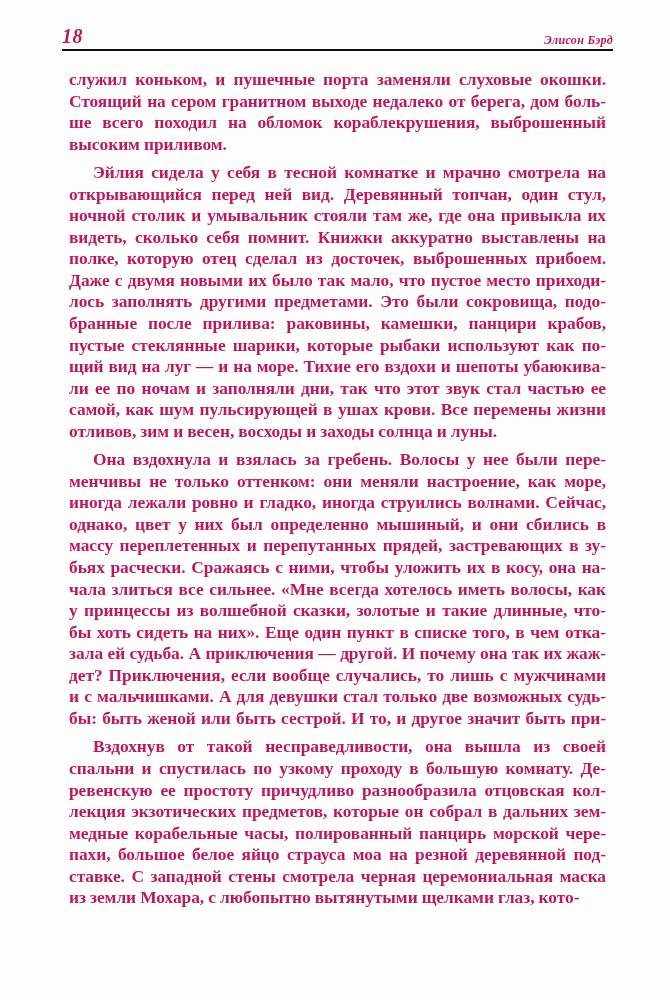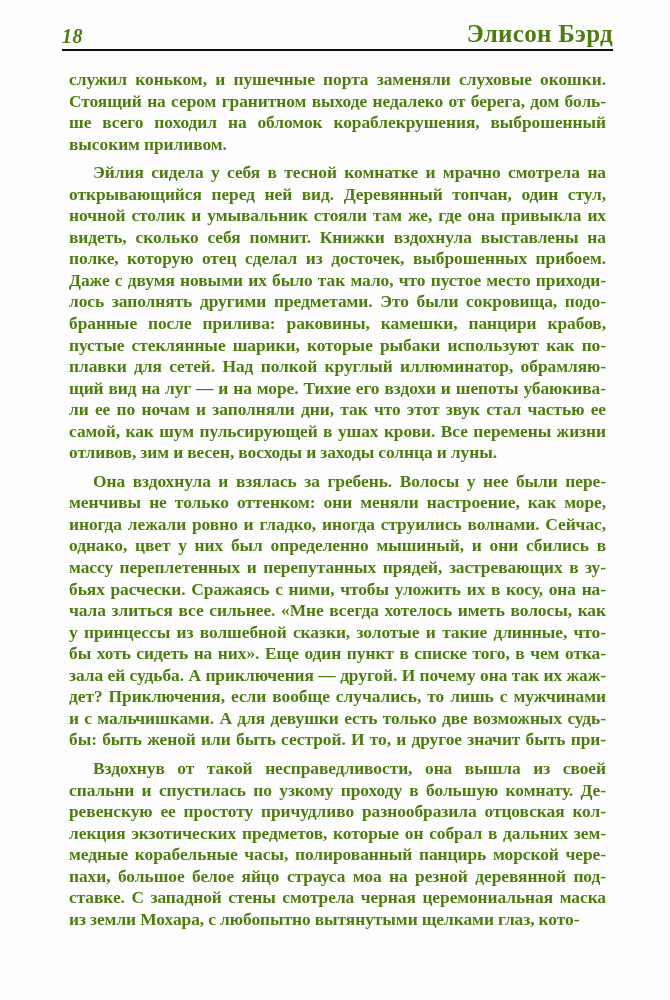--- a/index.html
+++ b/index.html
@@ -9,21 +9,21 @@
     background: #ffffff;
   }
 
   .page {
     position: relative;
     width: 670px;
     height: 1000px;
     background: #fdfdfd;
     overflow: hidden;
     font-family: "Liberation Serif", "DejaVu Serif", serif;
-    color: #4d7c0f;
+    color: #be185d;
     -webkit-font-smoothing: none;
   }
 
   
   .running-head {
     position: absolute;
     left: 62px;
     top: 16px;
     width: 551px;
     height: 30px;
@@ -34,22 +34,23 @@
 
   .folio {
     font-style: italic;
     font-weight: 700;
     font-size: 20px;
     line-height: 1;
     letter-spacing: 0.5px;
   }
 
   .author-name {
+    font-style: italic;
     font-weight: 700;
-    font-size: 25px;
+    font-size: 12px;
     line-height: 1;
     letter-spacing: 0.3px;
   }
 
   .head-rule {
     position: absolute;
     left: 62px;
     top: 49px;
     width: 551px;
     height: 0;
@@ -118,45 +119,44 @@
       <p class="para no-indent">
         <span class="ln j">служил коньком, и пушечные порта заменяли слуховые окошки.</span>
         <span class="ln j">Стоящий на сером гранитном выходе недалеко от берега, дом боль-</span>
         <span class="ln j">ше всего походил на обломок кораблекрушения, выброшенный</span>
         <span class="ln last">высоким приливом.</span>
       </p>
       <p class="para">
         <span class="ln j indent">Эйлия сидела у себя в тесной комнатке и мрачно смотрела на</span>
         <span class="ln j">открывающийся перед ней вид. Деревянный топчан, один стул,</span>
         <span class="ln j">ночной столик и умывальник стояли там же, где она привыкла их</span>
-        <span class="ln j">видеть, сколько себя помнит. Книжки вздохнула выставлены на</span>
+        <span class="ln j">видеть, сколько себя помнит. Книжки аккуратно выставлены на</span>
         <span class="ln j">полке, которую отец сделал из досточек, выброшенных прибоем.</span>
         <span class="ln j">Даже с двумя новыми их было так мало, что пустое место приходи-</span>
         <span class="ln j">лось заполнять другими предметами. Это были сокровища, подо-</span>
         <span class="ln j">бранные после прилива: раковины, камешки, панцири крабов,</span>
         <span class="ln j">пустые стеклянные шарики, которые рыбаки используют как по-</span>
-        <span class="ln j">плавки для сетей. Над полкой круглый иллюминатор, обрамляю-</span>
         <span class="ln j">щий вид на луг — и на море. Тихие его вздохи и шепоты убаюкива-</span>
         <span class="ln j">ли ее по ночам и заполняли дни, так что этот звук стал частью ее</span>
         <span class="ln j">самой, как шум пульсирующей в ушах крови. Все перемены жизни</span>
         <span class="ln last">отливов, зим и весен, восходы и заходы солнца и луны.</span>
       </p>
       <p class="para">
         <span class="ln j indent">Она вздохнула и взялась за гребень. Волосы у нее были пере-</span>
         <span class="ln j">менчивы не только оттенком: они меняли настроение, как море,</span>
         <span class="ln j">иногда лежали ровно и гладко, иногда струились волнами. Сейчас,</span>
         <span class="ln j">однако, цвет у них был определенно мышиный, и они сбились в</span>
         <span class="ln j">массу переплетенных и перепутанных прядей, застревающих в зу-</span>
         <span class="ln j">бьях расчески. Сражаясь с ними, чтобы уложить их в косу, она на-</span>
         <span class="ln j">чала злиться все сильнее. «Мне всегда хотелось иметь волосы, как</span>
         <span class="ln j">у принцессы из волшебной сказки, золотые и такие длинные, что-</span>
         <span class="ln j">бы хоть сидеть на них». Еще один пункт в списке того, в чем отка-</span>
         <span class="ln j">зала ей судьба. А приключения — другой. И почему она так их жаж-</span>
         <span class="ln j">дет? Приключения, если вообще случались, то лишь с мужчинами</span>
-        <span class="ln j">и с мальчишками. А для девушки есть только две возможных судь-</span>
+        <span class="ln j">и с мальчишками. А для девушки стал только две возможных судь-</span>
         <span class="ln j">бы: быть женой или быть сестрой. И то, и другое значит быть при-</span>
       </p>
       <p class="para">
         <span class="ln j indent">Вздохнув от такой несправедливости, она вышла из своей</span>
         <span class="ln j">спальни и спустилась по узкому проходу в большую комнату. Де-</span>
         <span class="ln j">ревенскую ее простоту причудливо разнообразила отцовская кол-</span>
         <span class="ln j">лекция экзотических предметов, которые он собрал в дальних зем-</span>
         <span class="ln j">медные корабельные часы, полированный панцирь морской чере-</span>
         <span class="ln j">пахи, большое белое яйцо страуса моа на резной деревянной под-</span>
         <span class="ln j">ставке. С западной стены смотрела черная церемониальная маска</span>

